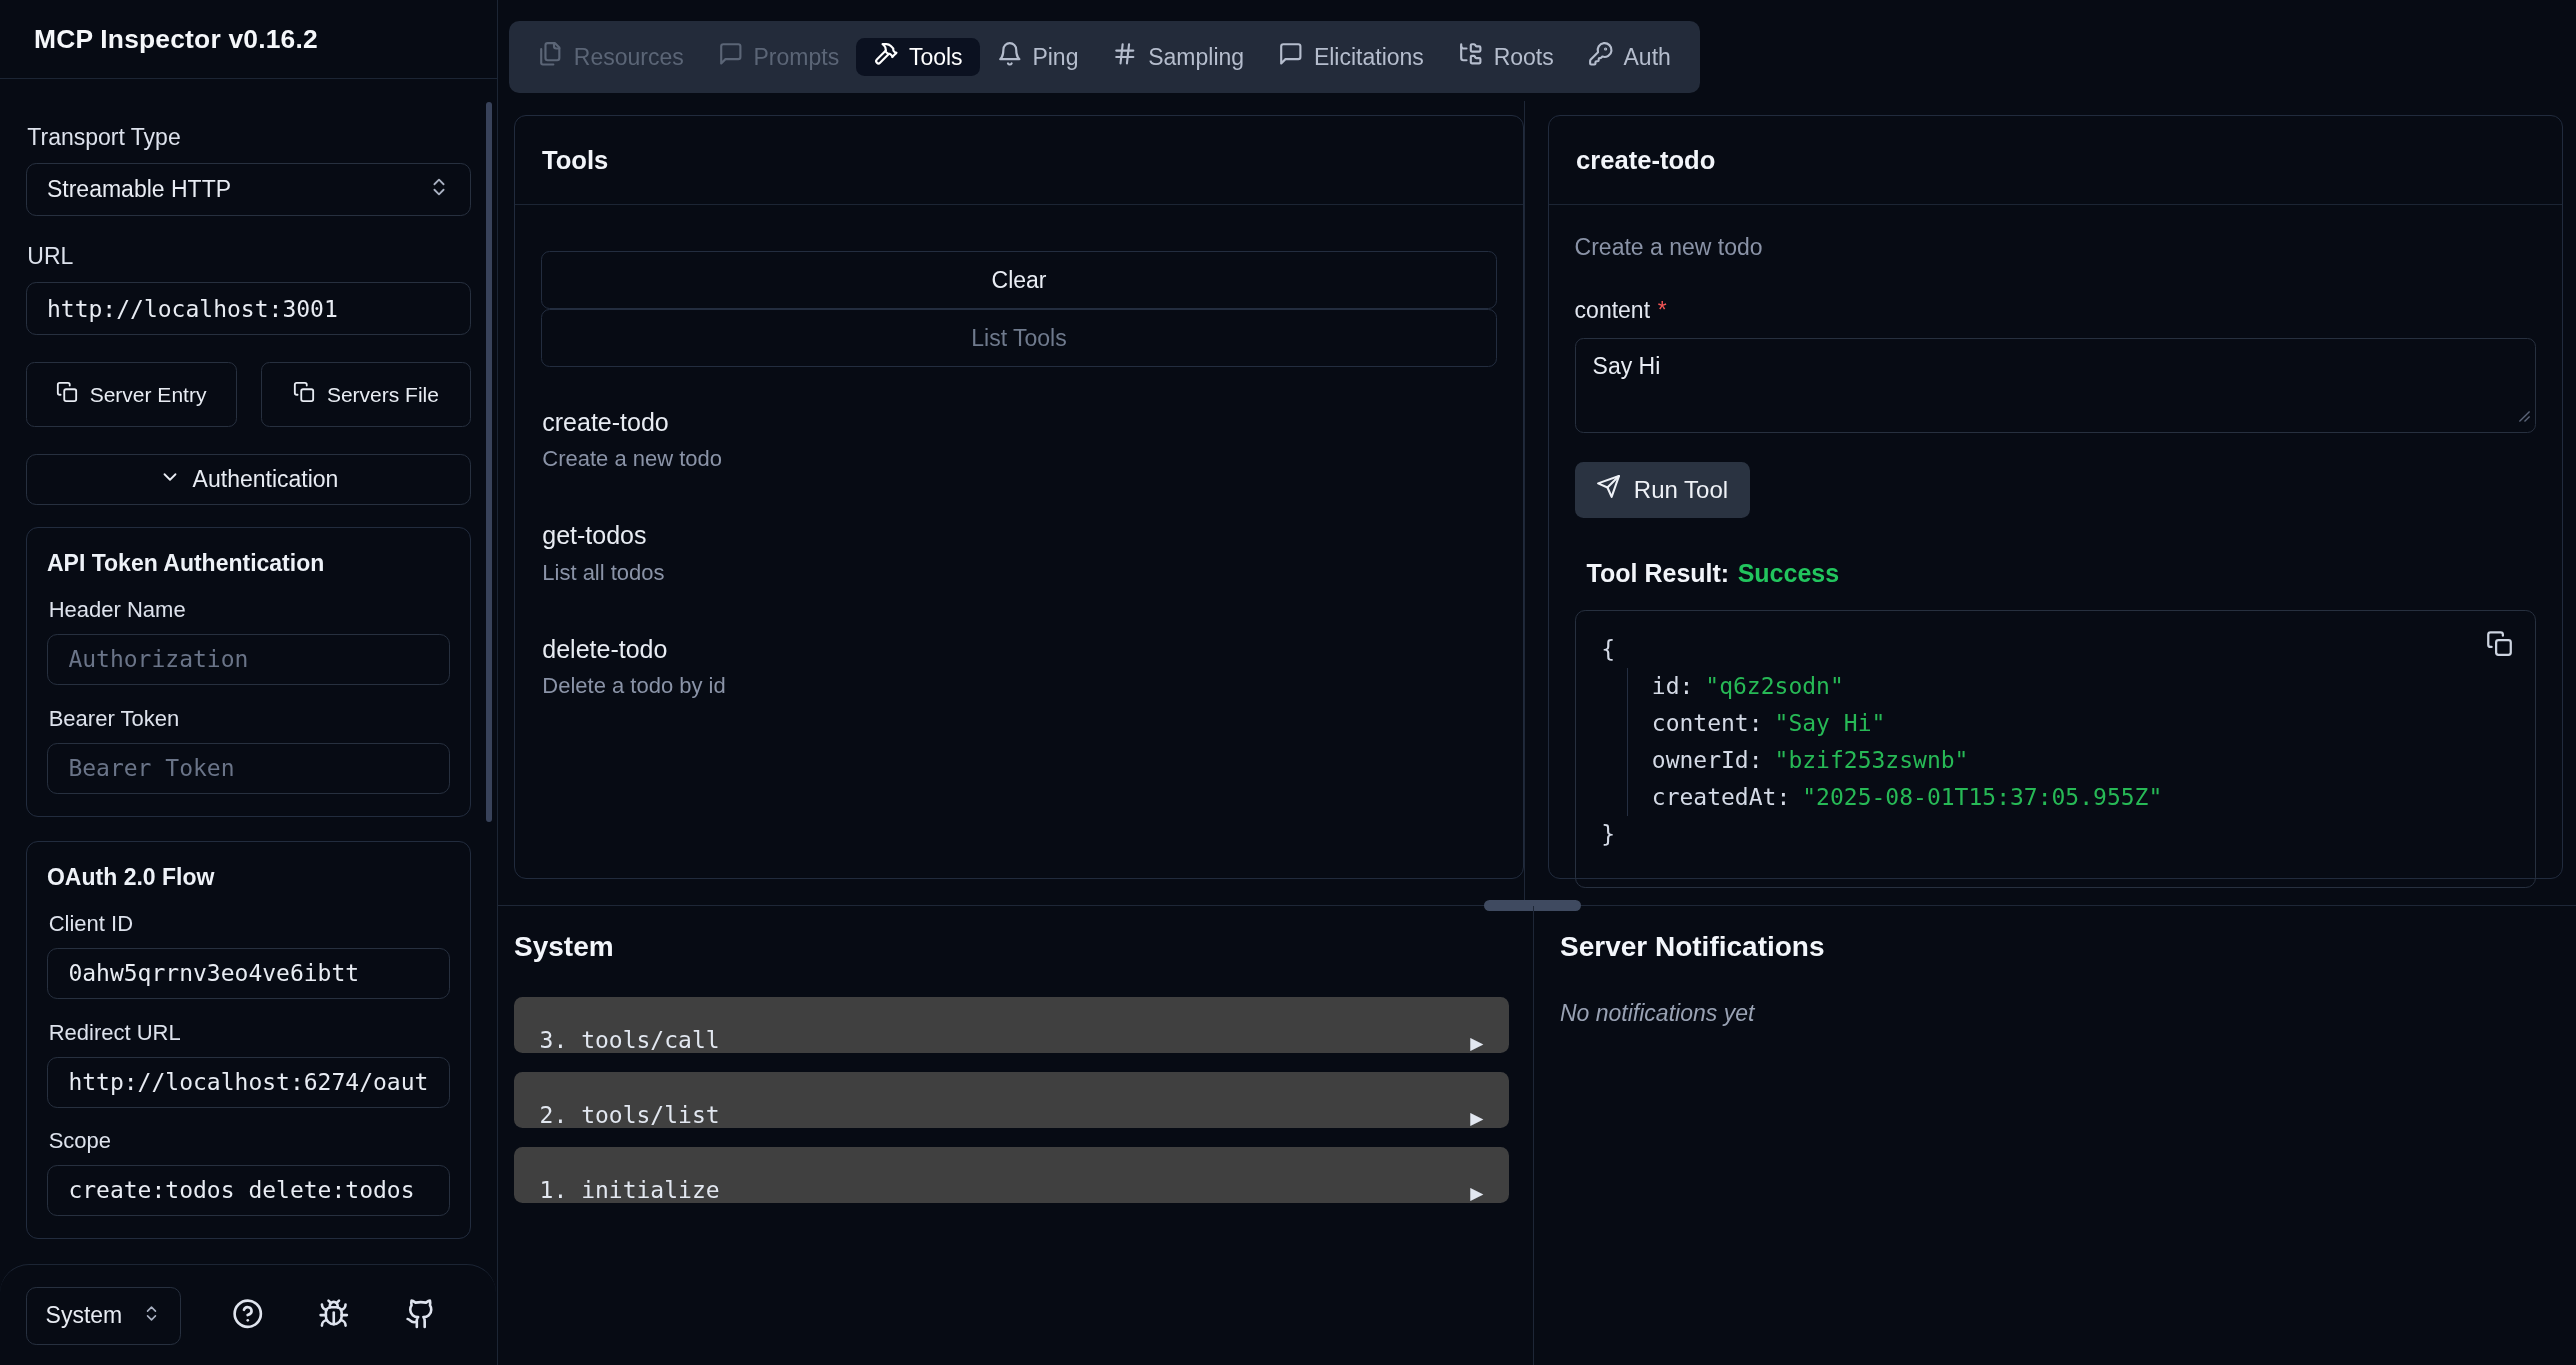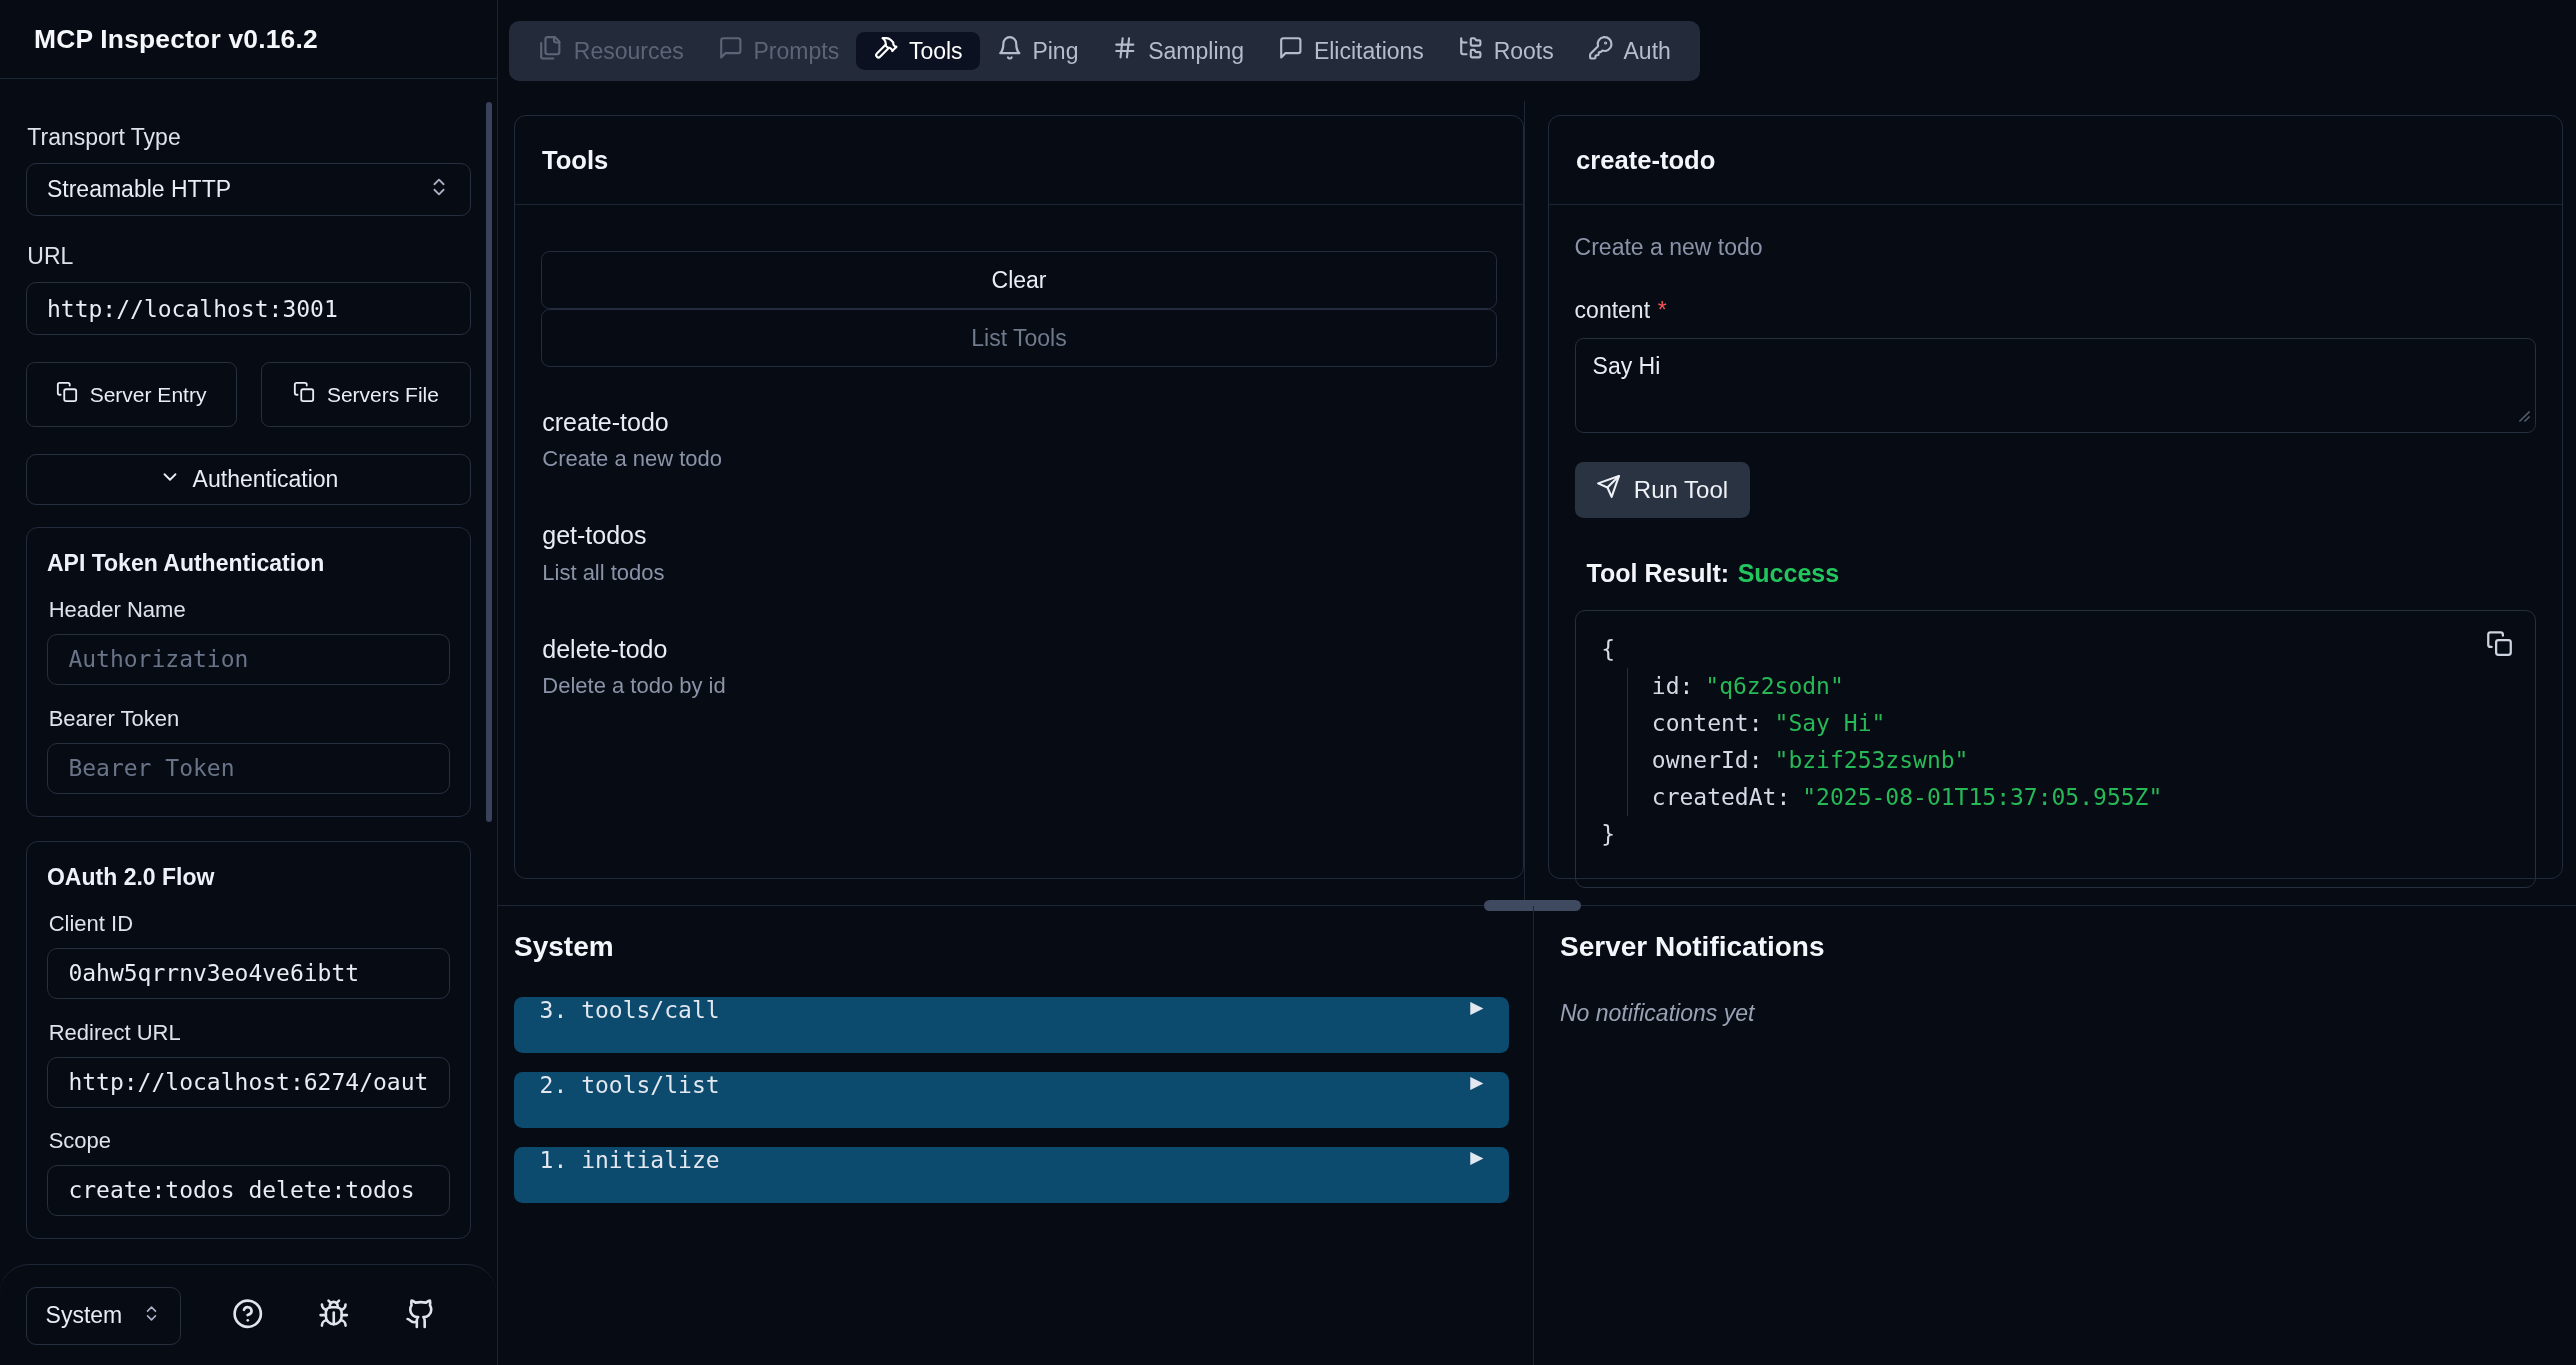--- a/index.html
+++ b/index.html
@@ -51,21 +51,21 @@
   .theme-sel { width:155px; height:58px; border:0.9px solid #27303f; border-radius:10.2px;
     display:flex; align-items:center; justify-content:space-between; padding:0 19px;
     font-size:23px; color:#e8ecf3; cursor:pointer; }
   .foot-icons { display:flex; align-items:center; gap:55px; margin-left:51px; }
   .icon-btn { color:#dfe4ee; cursor:pointer; display:flex; align-items:center; justify-content:center; background:none; border:none; }
 
   
   .main { position:absolute; left:498px; top:0; width:2078px; height:1366px; }
 
   .tabbar {
-    position:absolute; left:11px; top:21px; height:60px;
+    position:absolute; left:11px; top:21px; height:72px;
     display:inline-flex; align-items:center; padding:0 12px;
     background:#232b3a; border-radius:10.2px;
   }
   .tab { display:flex; align-items:center; gap:10.2px; padding:0 17px; height:38px;
     font-size:23px; color:#b5bdcd; cursor:pointer; border-radius:8.5px; white-space:nowrap; }
   .tab.disabled { color:#5b6576; }
   .tab.active { background:#0b1120; color:#ffffff; font-weight:500; }
   .tab svg { flex:0 0 auto; }
 
   .card { position:absolute; border:0.9px solid #212b3d; border-radius:12px; background:#070b14; }
@@ -104,21 +104,21 @@
   .copy-btn { position:absolute; top:19px; right:22px; color:#cdd4e0; cursor:pointer; background:none; border:none; }
 
   .hdivider { position:absolute; left:0; width:2078px; top:905px; height:0.9px; background:#1e2737; }
   .vdivider-top { position:absolute; left:1026px; top:101px; width:0.9px; height:804px; background:#1e2737; }
   .vdivider-bottom { position:absolute; left:1035px; top:906px; width:0.9px; height:460px; background:#1e2737; }
   .grip { position:absolute; left:986px; top:900px; width:97px; height:11px; border-radius:6px; background:#3f4a60; cursor:row-resize; }
 
   .history { position:absolute; left:16px; top:931px; width:995px; }
   .section-title { font-size:28px; font-weight:700; color:#f3f6fb; }
   .history-rows { margin-top:34px; }
-  .history-row { height:56px; background:#0c4a6e; border-radius:8.5px; display:flex; align-items:flex-start;
+  .history-row { height:56px; background:#404040; border-radius:8.5px; display:flex; align-items:flex-end;
     justify-content:space-between; padding:0 25.6px; margin-bottom:19px; cursor:pointer;
     font-family:"DejaVu Sans Mono", monospace; font-size:23px; color:#e2e7f0; }
   .caret { font-size:17px; color:#e2e7f0; font-family:"DejaVu Sans", sans-serif; }
 
   .notifications { position:absolute; left:1062px; top:931px; width:937px; }
   .notif-empty { margin-top:37px; font-size:23px; font-style:italic; color:#99a2b4; }
 </style>
 </head>
 <body>
 

